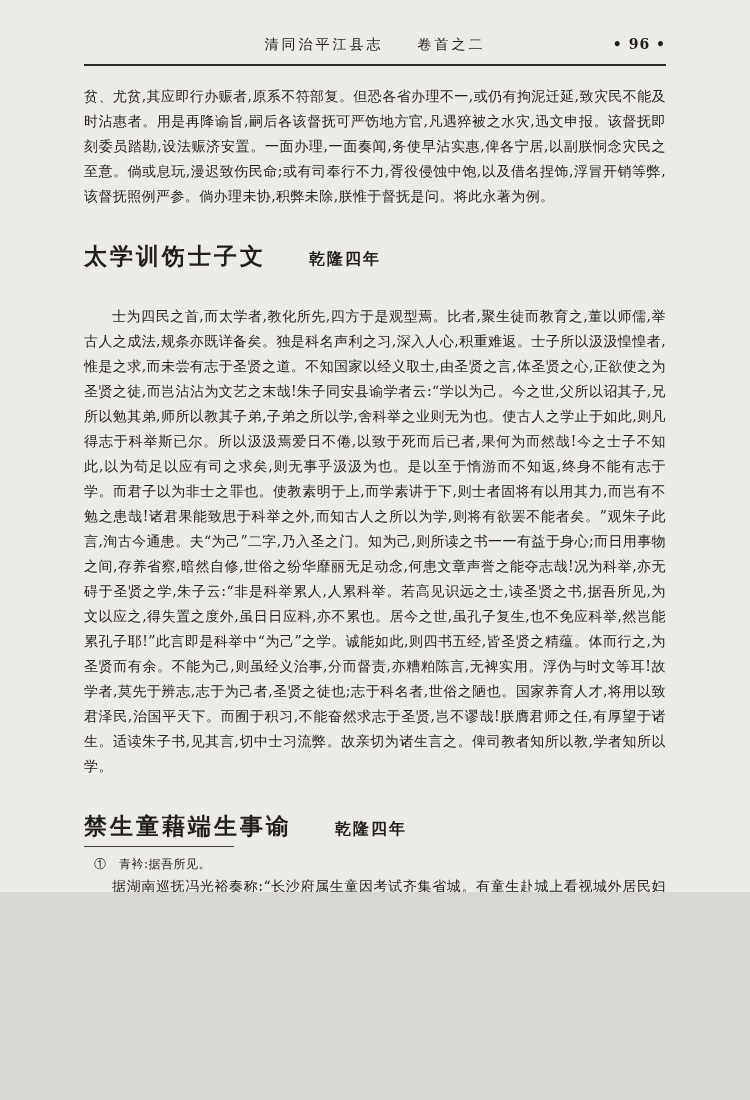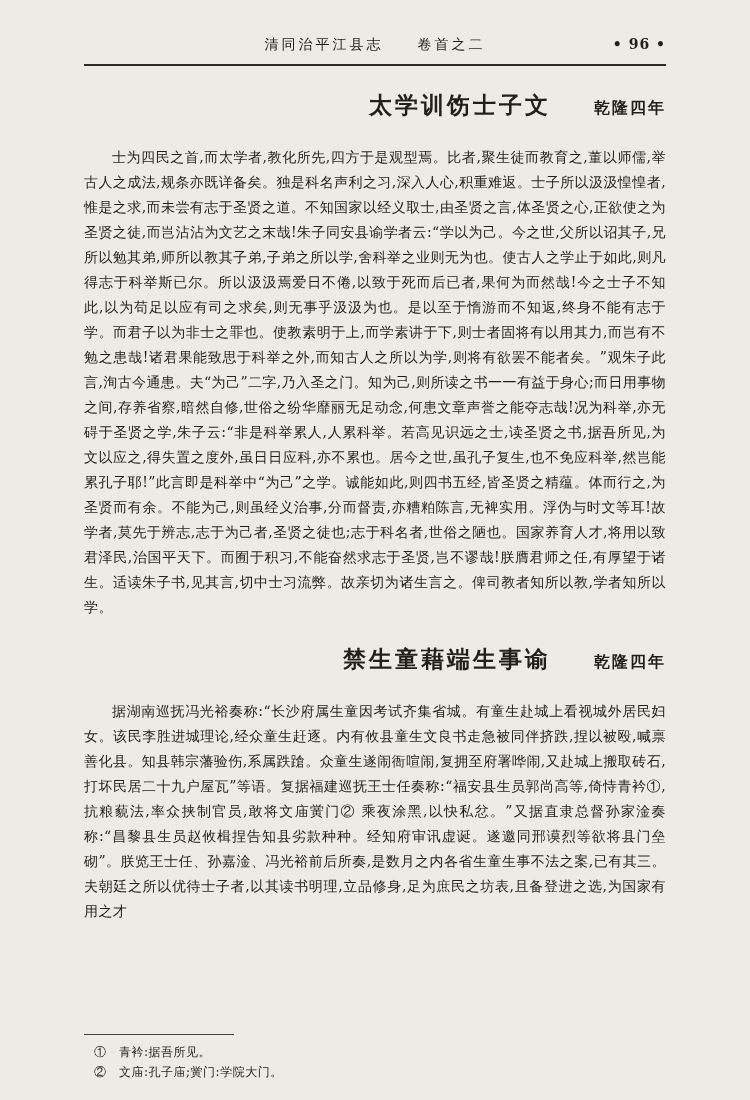--- a/index.html
+++ b/index.html
@@ -4,21 +4,21 @@
 <style>
   * { box-sizing: border-box; }
   html, body {
     margin: 0;
     padding: 0;
     background: #d9d7d2;
     font-family: "DejaVu Serif", "Liberation Serif", serif;
   }
   .page {
     width: 750px;
-    height: 1100px;
+    height: 892px;
     margin: 0 auto;
     background: #edebe5;
     position: relative;
     padding: 36px 84px 0 84px;
     color: #221f1b;
     overflow: hidden;
   }
   
   .header-row {
     position: relative;
@@ -46,26 +46,26 @@
   .para {
     font-size: 14px;
     line-height: 25px;
     text-align: justify;
     margin: 0;
     letter-spacing: 0.4px;
   }
   .para.indent { text-indent: 2em; }
   
   .section-heading {
-    text-align: right;
+    text-align: left;
     font-size: 23px;
     font-weight: 700;
     letter-spacing: 3px;
     margin: 26px 0 24px 0;
-    line-height: 26px;
+    line-height: 42px;
   }
   .heading-date {
     font-size: 16px;
     letter-spacing: 2px;
     margin-left: 32px;
     font-weight: 700;
   }
   
   .footnotes {
     position: absolute;
@@ -95,20 +95,21 @@
   <header class="page-header">
     <div class="header-row">
       <span class="header-title">清同治平江县志　　卷首之二</span>
       <span class="page-number">• 96 •</span>
     </div>
     <div class="header-rule"></div>
   </header>
 
   <main class="page-body">
 
+    <p class="para">贫、尤贫,其应即行办赈者,原系不符部复。但恐各省办理不一,或仍有拘泥迁延,致灾民不能及时沾惠者。用是再降谕旨,嗣后各该督抚可严饬地方官,凡遇猝被之水灾,迅文申报。该督抚即刻委员踏勘,设法赈济安置。一面办理,一面奏闻,务使早沾实惠,俾各宁居,以副朕恫念灾民之至意。倘或息玩,漫迟致伤民命;或有司奉行不力,胥役侵蚀中饱,以及借名捏饰,浮冒开销等弊,该督抚照例严参。倘办理未协,积弊未除,朕惟于督抚是问。将此永著为例。</p>
 
     <section class="section">
       <h2 class="section-heading">
         <span class="heading-text">太学训饬士子文</span>
         <span class="heading-date">乾隆四年</span>
       </h2>
       <p class="para indent">士为四民之首,而太学者,教化所先,四方于是观型焉。比者,聚生徒而教育之,董以师儒,举古人之成法,规条亦既详备矣。独是科名声利之习,深入人心,积重难返。士子所以汲汲惶惶者,惟是之求,而未尝有志于圣贤之道。不知国家以经义取士,由圣贤之言,体圣贤之心,正欲使之为圣贤之徒,而岂沾沾为文艺之末哉!朱子同安县谕学者云:“学以为己。今之世,父所以诏其子,兄所以勉其弟,师所以教其子弟,子弟之所以学,舍科举之业则无为也。使古人之学止于如此,则凡得志于科举斯已尔。所以汲汲焉爱日不倦,以致于死而后已者,果何为而然哉!今之士子不知此,以为苟足以应有司之求矣,则无事乎汲汲为也。是以至于惰游而不知返,终身不能有志于学。而君子以为非士之罪也。使教素明于上,而学素讲于下,则士者固将有以用其力,而岂有不勉之患哉!诸君果能致思于科举之外,而知古人之所以为学,则将有欲罢不能者矣。”观朱子此言,洵古今通患。夫“为己”二字,乃入圣之门。知为己,则所读之书一一有益于身心;而日用事物之间,存养省察,暗然自修,世俗之纷华靡丽无足动念,何患文章声誉之能夺志哉!况为科举,亦无碍于圣贤之学,朱子云:“非是科举累人,人累科举。若高见识远之士,读圣贤之书,据吾所见,为文以应之,得失置之度外,虽日日应科,亦不累也。居今之世,虽孔子复生,也不免应科举,然岂能累孔子耶!”此言即是科举中“为己”之学。诚能如此,则四书五经,皆圣贤之精蕴。体而行之,为圣贤而有余。不能为己,则虽经义治事,分而督责,亦糟粕陈言,无裨实用。浮伪与时文等耳!故学者,莫先于辨志,志于为己者,圣贤之徒也;志于科名者,世俗之陋也。国家养育人才,将用以致君泽民,治国平天下。而囿于积习,不能奋然求志于圣贤,岂不谬哉!朕膺君师之任,有厚望于诸生。适读朱子书,见其言,切中士习流弊。故亲切为诸生言之。俾司教者知所以教,学者知所以学。</p>
     </section>
 
     <section class="section">
@@ -117,16 +118,15 @@
         <span class="heading-date">乾隆四年</span>
       </h2>
       <p class="para indent">据湖南巡抚冯光裕奏称:“长沙府属生童因考试齐集省城。有童生赴城上看视城外居民妇女。该民李胜进城理论,经众童生赶逐。内有攸县童生文良书走急被同伴挤跌,捏以被殴,喊禀善化县。知县韩宗藩验伤,系属跌蹌。众童生遂闹衙喧闹,复拥至府署哗闹,又赴城上搬取砖石,打坏民居二十九户屋瓦”等语。复据福建巡抚王士任奏称:“福安县生员郭尚高等,倚恃青衿①,抗粮藐法,率众挟制官员,敢将文庙黉门② 乘夜涂黑,以快私忿。”又据直隶总督孙家淦奏称:“昌黎县生员赵攸楫捏告知县劣款种种。经知府审讯虚诞。遂邀同邢谟烈等欲将县门垒砌”。朕览王士任、孙嘉淦、冯光裕前后所奏,是数月之内各省生童生事不法之案,已有其三。夫朝廷之所以优待士子者,以其读书明理,立品修身,足为庶民之坊表,且备登进之选,为国家有用之才</p>
     </section>
 
   </main>
 
   <footer class="footnotes">
     <div class="footnote-rule"></div>
     <p class="footnote">①　青衿:据吾所见。</p>
-    <p class="footnote">②　文庙:孔子庙;黉门:学院大门。</p>
   </footer>
 
 </div>
 
 </body></html>

